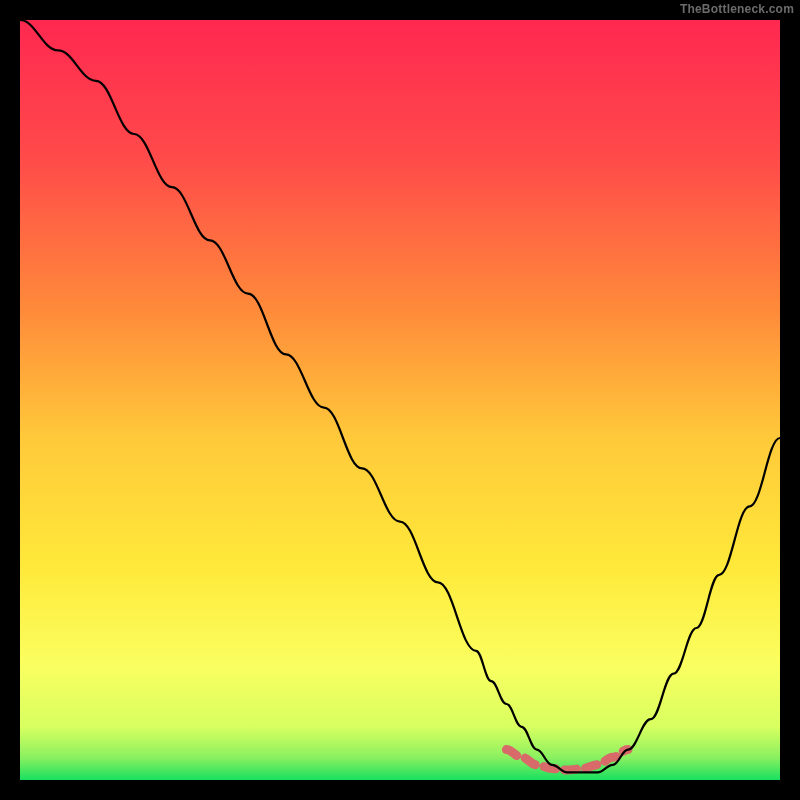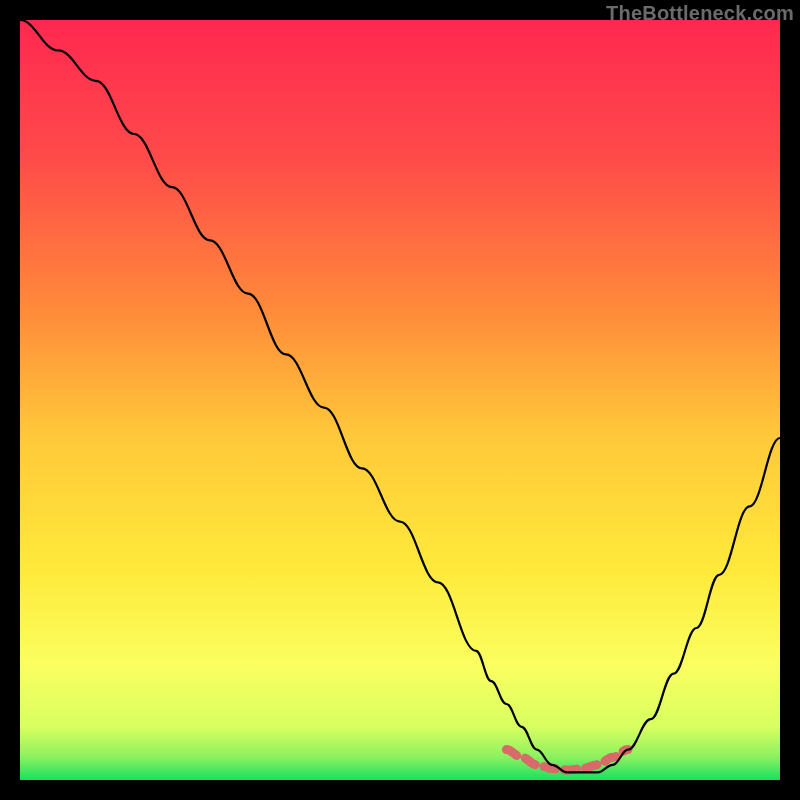--- a/index.html
+++ b/index.html
@@ -23,21 +23,21 @@
     left: 0;
     top: 0;
     width: 760px;
     height: 760px;
   }
   .watermark {
     position: absolute;
     top: 2px;
     right: 6px;
     font-family: Arial, Helvetica, sans-serif;
-    font-size: 20px;
+    font-size: 12px;
     font-weight: 600;
     color: #6b6b6b;
     letter-spacing: 0.2px;
     user-select: none;
   }
   svg { display: block; }
 </style>
 </head>
 <body>
 

